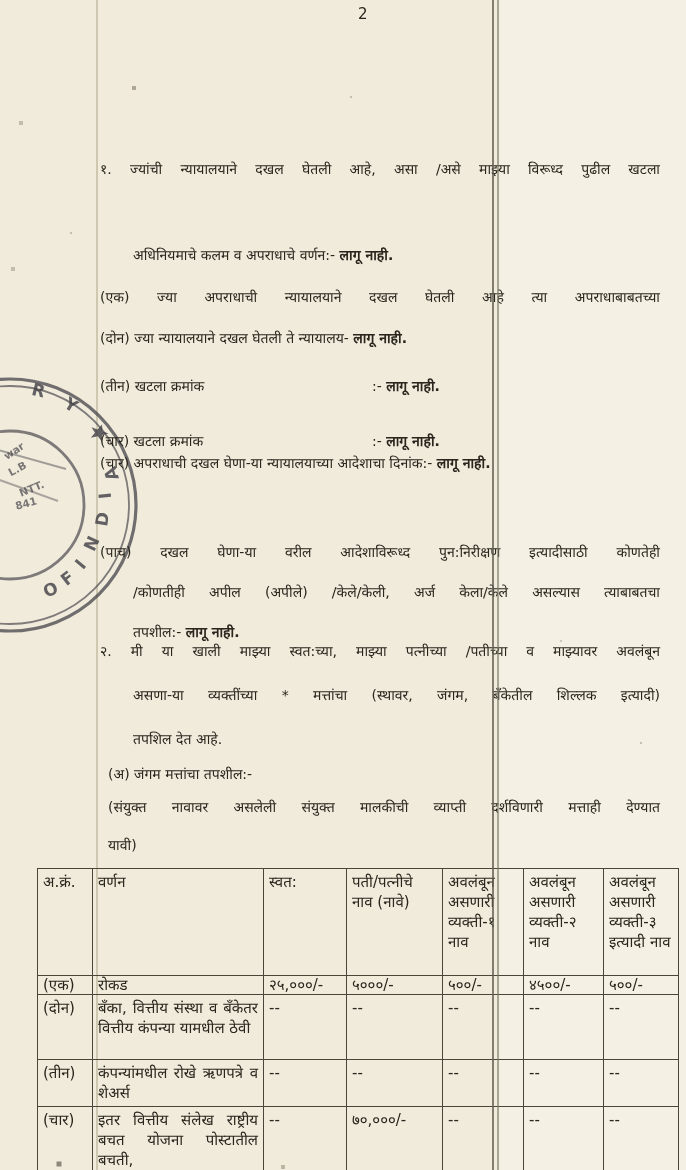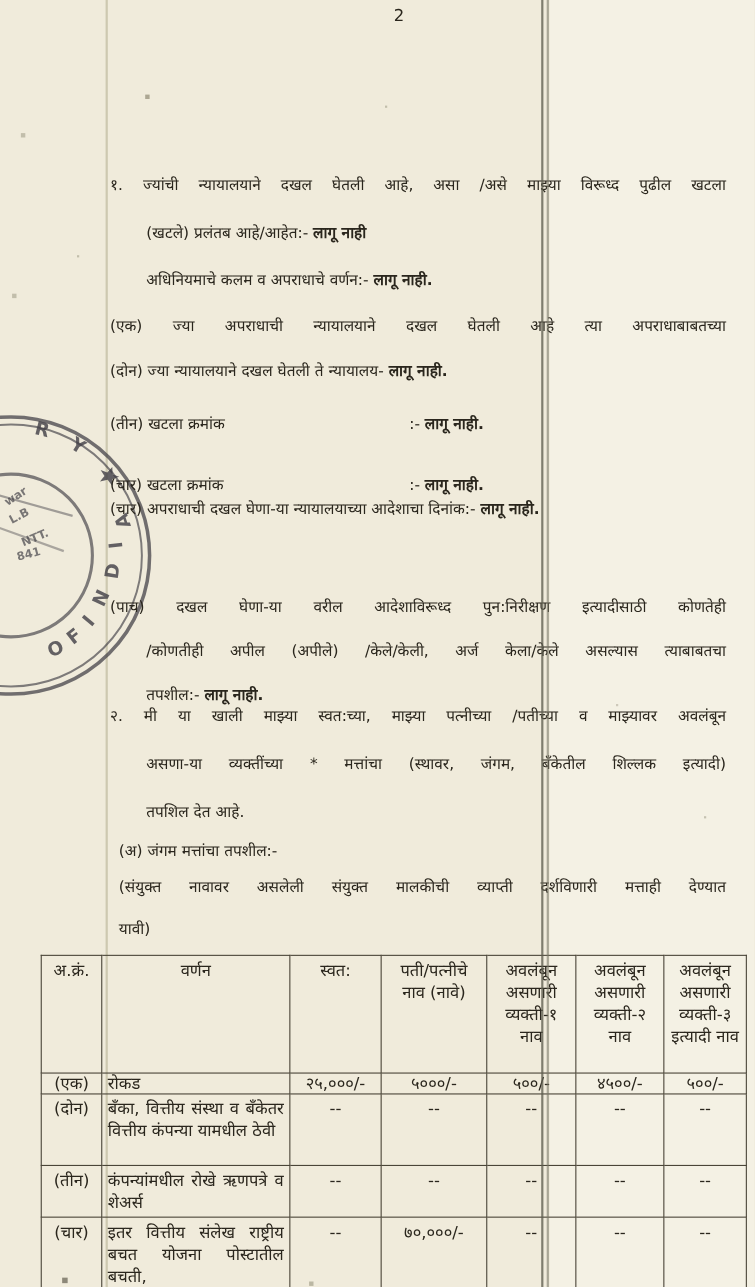--- a/index.html
+++ b/index.html
@@ -37,21 +37,21 @@
   .p6{top:442px;line-height:42px;}
   .p7{top:532px;line-height:40px;}
   .p8{top:629px;line-height:44px;}
   .p9{top:753px;left:108px;width:552px;line-height:42px;}
   .p10{top:788px;left:108px;width:552px;line-height:38px;}
   .kv .kvval{position:absolute;left:272px;top:0;}
 
   table.assets{position:absolute;left:37px;top:868px;width:641px;z-index:2;
     border-collapse:collapse;table-layout:fixed;}
   .assets th,.assets td{border:1.6px solid #4a4538;padding:3px 5px;vertical-align:top;
-    font-size:15px;line-height:20px;font-weight:normal;text-align:center;word-wrap:break-word;}
+    font-size:15px;line-height:20px;font-weight:normal;text-align:left;word-wrap:break-word;}
   .assets thead th{height:100px;}
   .assets col.w0{width:55px;} .assets col.w1{width:171px;} .assets col.w2{width:83px;}
   .assets col.w3{width:96px;} .assets col.w4{width:81px;} .assets col.w5{width:80px;}
   .assets col.w6{width:75px;}
   .assets tr.r0 td{height:14px;line-height:16px;padding-top:1px;padding-bottom:1px;}
   .assets tr.r1 td{height:58px;margin-left:17px;}
   .assets tr.r2 td{height:32px;}
   .assets tr.r3 td{height:52px;}
   .assets td.c1{text-align:justify;text-align-last:auto;}
 
@@ -90,21 +90,20 @@
   <g fill="#403e45" opacity="0.68" font-family="DejaVu Sans, sans-serif" font-weight="bold" font-size="10.5" text-anchor="middle">
     <text transform="translate(16 84) rotate(-33)">war</text>
     <text transform="translate(19 102) rotate(-28)">L.B</text>
     <text transform="translate(33 122) rotate(-22)">NTT.</text>
     <text transform="translate(27 137) rotate(-15)">841</text>
   </g>
 </svg>
 
 <div class="para p1">
   <div class="ln first jst"><span>१. ज्यांची न्यायालयाने दखल घेतली आहे, असा /असे माझ्या विरूध्द पुढील खटला</span></div>
-  <div class="ln"><span>(खटले) प्रलंतब आहे/आहेत:- </span><span class="bld">लागू नाही</span></div>
 </div>
 
 <div class="para p2">
   <div class="ln"><span>अधिनियमाचे कलम व अपराधाचे वर्णन:- </span><span class="bld">लागू नाही.</span></div>
   <div class="ln first jst"><span>(एक) ज्या अपराधाची न्यायालयाने दखल घेतली आहे त्या अपराधाबाबतच्या</span></div>
 </div>
 
 <div class="para p3">
   <span>(दोन) ज्या न्यायालयाने दखल घेतली ते न्यायालय- </span><span class="bld">लागू नाही.</span>
 </div>

